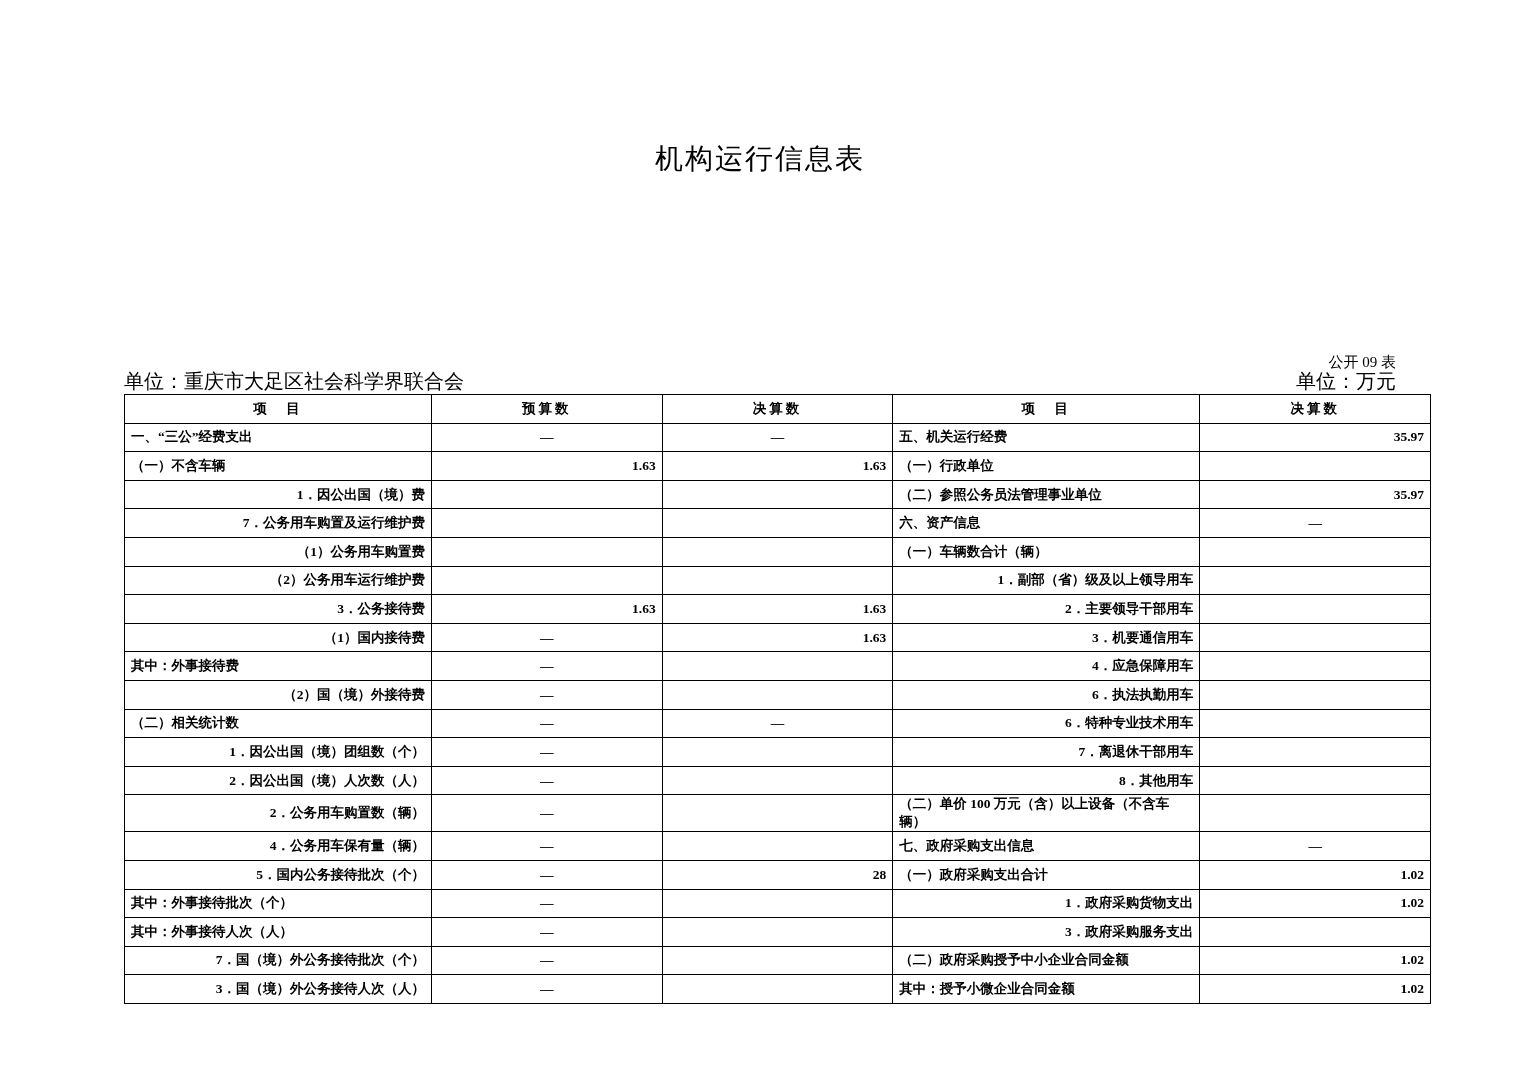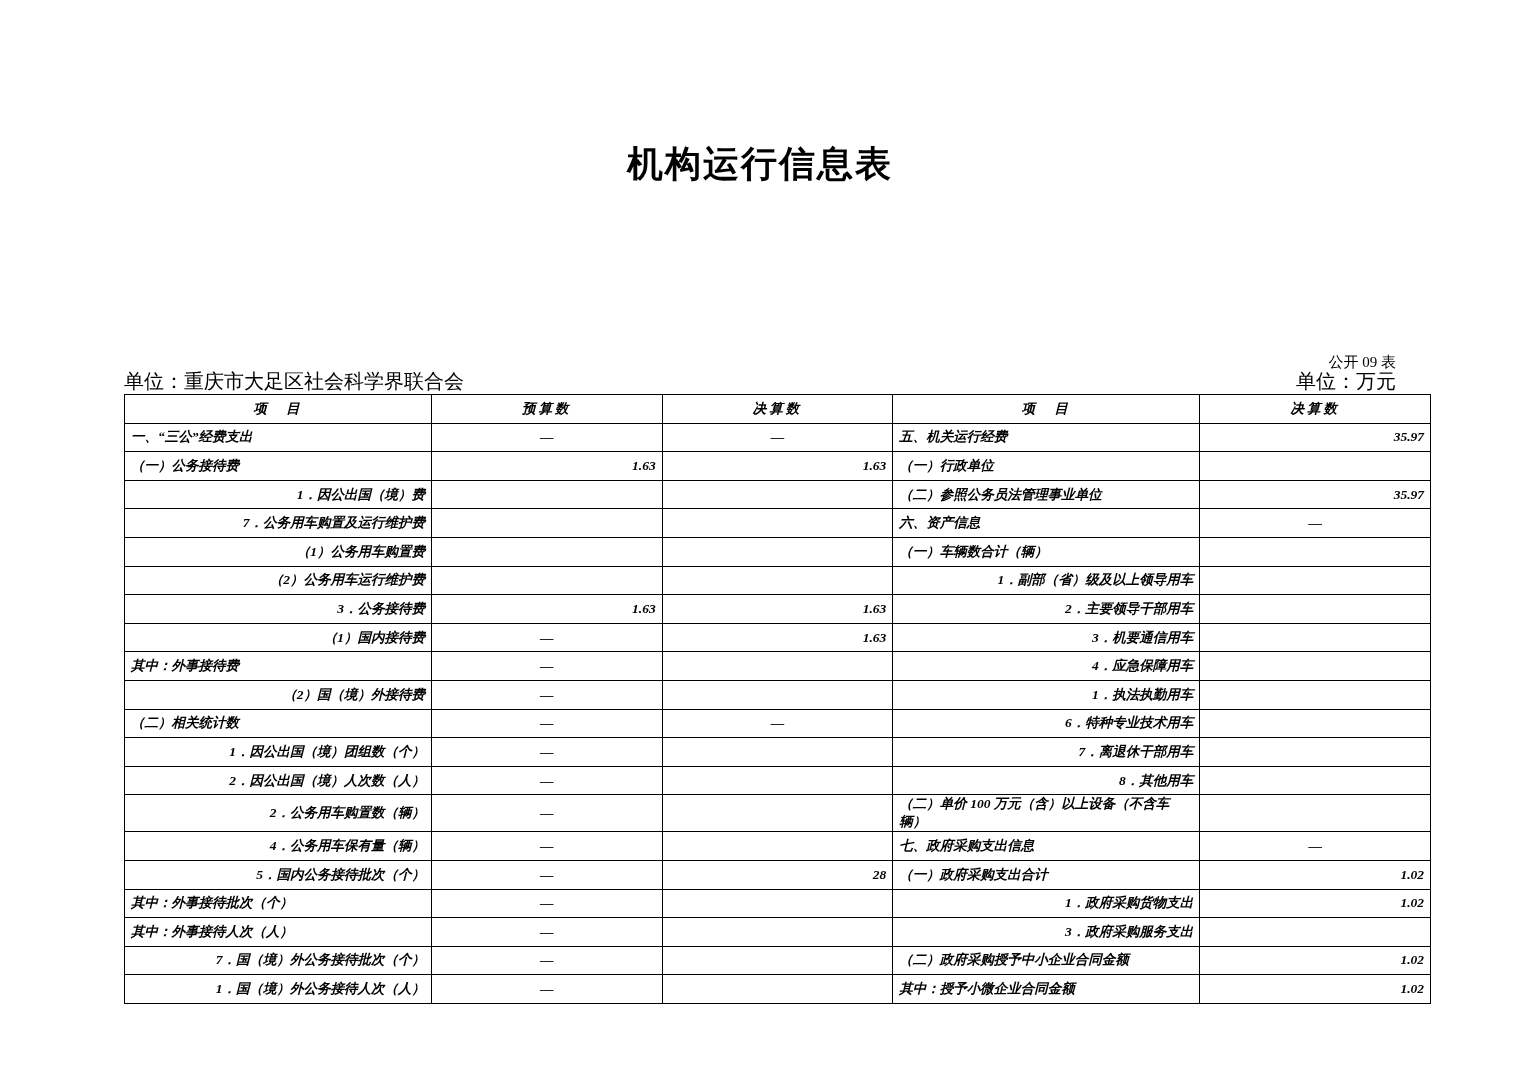--- a/index.html
+++ b/index.html
@@ -16,22 +16,22 @@
     overflow: hidden;
   }
   .page {
     width: 1520px;
     height: 1074px;
     position: relative;
     box-sizing: border-box;
   }
   .doc-title {
     text-align: center;
-    font-size: 36px;
-    font-weight: bold;
+    font-size: 28px;
+    font-weight: normal;
     letter-spacing: 2px;
     margin-top: 140px;
     font-family: "Liberation Sans", "DejaVu Sans", sans-serif;
   }
   .form-no {
     position: absolute;
     right: 124px;
     top: 202px;
     font-size: 15px;
     margin-top: 11px;
@@ -48,21 +48,20 @@
   .table-wrap {
     position: absolute;
     left: 124px;
     top: 254px;
     width: 1272px;
   }
   table.main {
     border-collapse: collapse;
     width: 1307px;
     table-layout: fixed;
-    font-style: italic;
   }
   table.main td, table.main th {
     border: 1px solid #000000;
     font-size: 13.5px;
     height: 28.6px;
     padding: 0 6px;
     box-sizing: border-box;
     font-weight: bold;
     vertical-align: middle;
   }
@@ -120,21 +119,21 @@
       </thead>
       <tbody id="table-body">
           <tr>
             <td class="ind0">一、“三公”经费支出</td>
             <td class="dash">—</td>
             <td class="dash">—</td>
             <td class="ind0">五、机关运行经费</td>
             <td class="num">35.97</td>
           </tr>
           <tr>
-            <td class="ind1">（一）公务接待费</td>
+            <td class="ind1">（一）不含车辆</td>
             <td class="num">1.63</td>
             <td class="num">1.63</td>
             <td class="ind1">（一）行政单位</td>
             <td class="num"></td>
           </tr>
           <tr>
             <td class="ind2">1．因公出国（境）费</td>
             <td class="num"></td>
             <td class="num"></td>
             <td class="ind1">（二）参照公务员法管理事业单位</td>
@@ -179,21 +178,21 @@
             <td class="ind3">其中：外事接待费</td>
             <td class="dash">—</td>
             <td class="num"></td>
             <td class="ind2">4．应急保障用车</td>
             <td class="num"></td>
           </tr>
           <tr>
             <td class="ind2">（2）国（境）外接待费</td>
             <td class="dash">—</td>
             <td class="num"></td>
-            <td class="ind2">1．执法执勤用车</td>
+            <td class="ind2">6．执法执勤用车</td>
             <td class="num"></td>
           </tr>
           <tr>
             <td class="ind1">（二）相关统计数</td>
             <td class="dash">—</td>
             <td class="dash">—</td>
             <td class="ind2">6．特种专业技术用车</td>
             <td class="num"></td>
           </tr>
           <tr>
@@ -246,21 +245,21 @@
             <td class="num"></td>
           </tr>
           <tr>
             <td class="ind2">7．国（境）外公务接待批次（个）</td>
             <td class="dash">—</td>
             <td class="num"></td>
             <td class="ind1">（二）政府采购授予中小企业合同金额</td>
             <td class="num">1.02</td>
           </tr>
           <tr>
-            <td class="ind2">1．国（境）外公务接待人次（人）</td>
+            <td class="ind2">3．国（境）外公务接待人次（人）</td>
             <td class="dash">—</td>
             <td class="num"></td>
             <td class="ind3">其中：授予小微企业合同金额</td>
             <td class="num">1.02</td>
           </tr>
         </tbody>
     </table>
   </div>
 
 </div>

